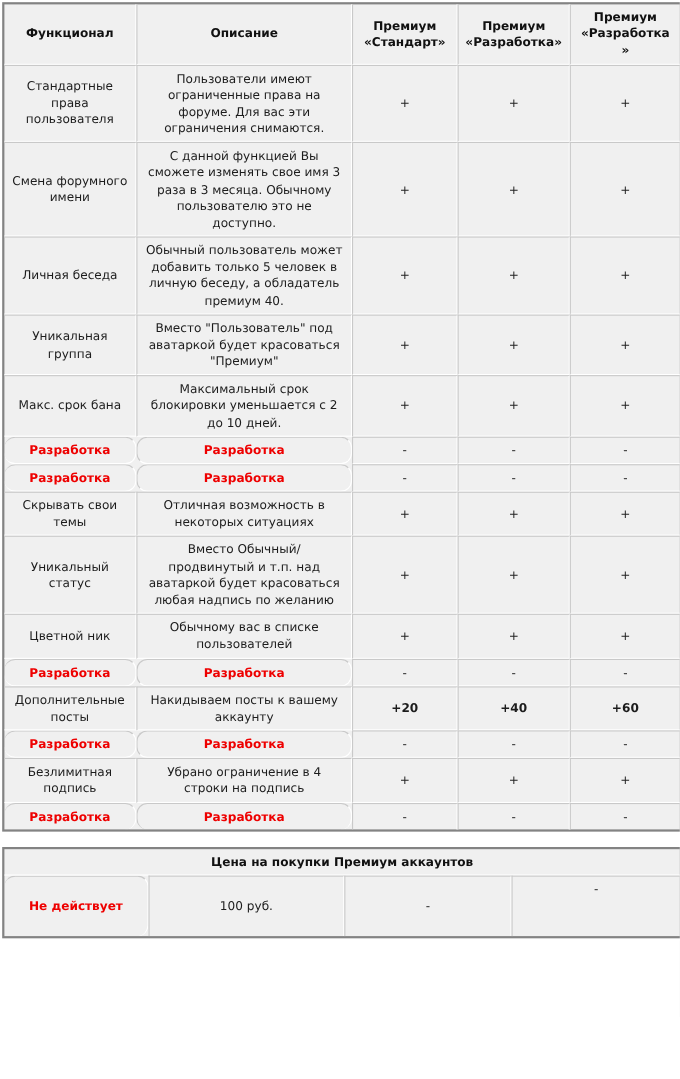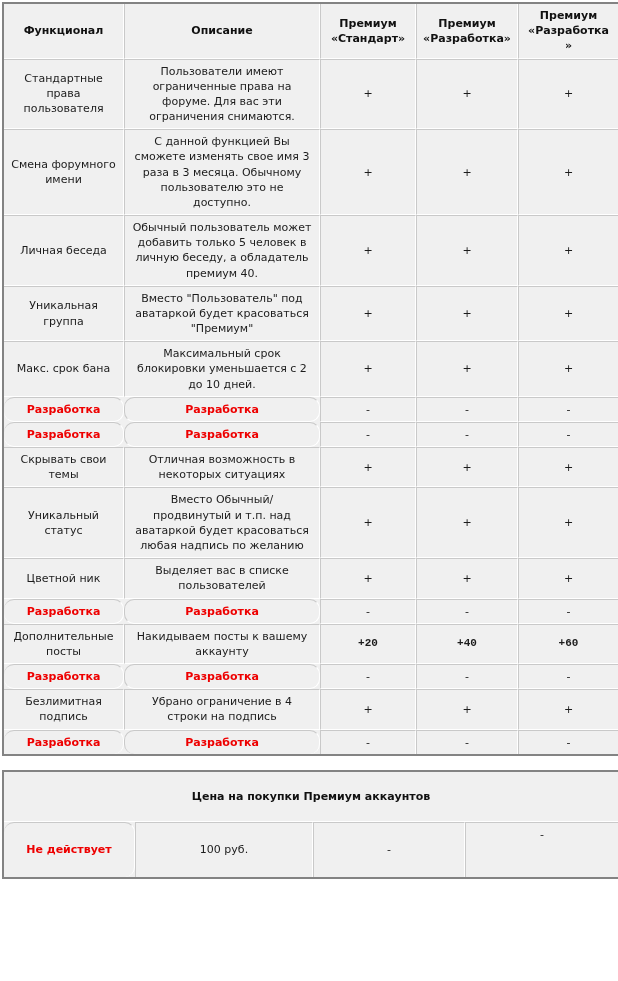--- a/index.html
+++ b/index.html
@@ -36,25 +36,25 @@
   }
   th { font-weight: bold; color: #111111; }
   
   tr > *:first-child { border-left: none; }
   tr > *:last-child { border-right: none; }
   thead tr:first-child > * { border-top: none; }
   tbody tr:last-child > * { border-bottom: none; }
   table thead:first-child tr:first-child > * { border-top: none; }
 
   .red { color: #ee0000; font-weight: bold; border-radius: 10px; }
-  .bold { font-weight: bold; font-family: Liberation Mono, monospace; }
+  .bold { font-weight: bold; }
   .vtop { vertical-align: top; }
 
   #price-table { margin-top: 14px; }
-  #price-table .title-cell { padding: 17px 6px; }
+  #price-table .title-cell { padding: 4px 6px; }
   #price-table .price-row td { height: 46px; }
   #features-table thead th { height: 34px; }
 </style>
 </head>
 <body>
 
 <div class="page">
 
   <table id="features-table">
     <colgroup>
@@ -132,21 +132,21 @@
     </tr>
         <tr>
       <td>Уникальный статус</td>
       <td>Вместо Обычный/ продвинутый и т.п. над аватаркой будет красоваться любая надпись по желанию</td>
       <td>+</td>
       <td>+</td>
       <td>+</td>
     </tr>
         <tr>
       <td>Цветной ник</td>
-      <td>Выделяет вас в списке пользователей</td>
+      <td>Обычному вас в списке пользователей</td>
       <td>+</td>
       <td>+</td>
       <td>+</td>
     </tr>
         <tr>
       <td class="red">Разработка</td>
       <td class="red">Разработка</td>
       <td>-</td>
       <td>-</td>
       <td>-</td>

